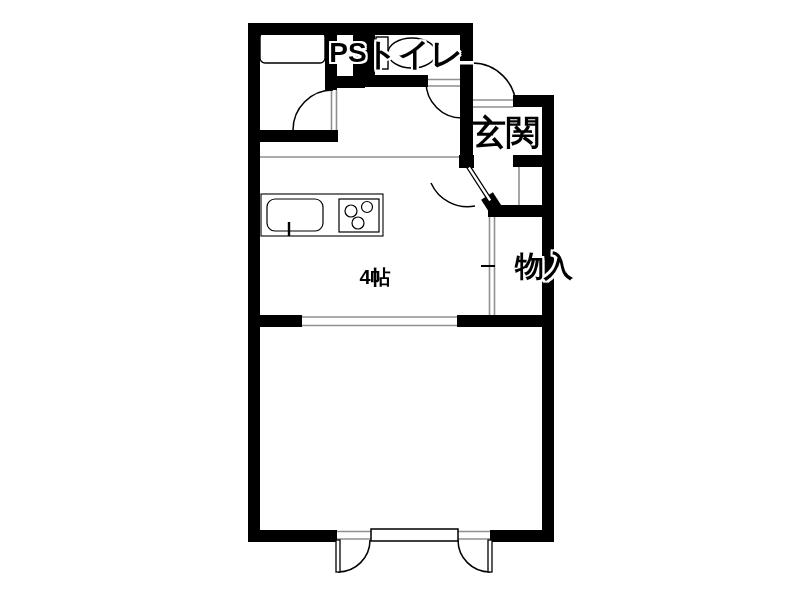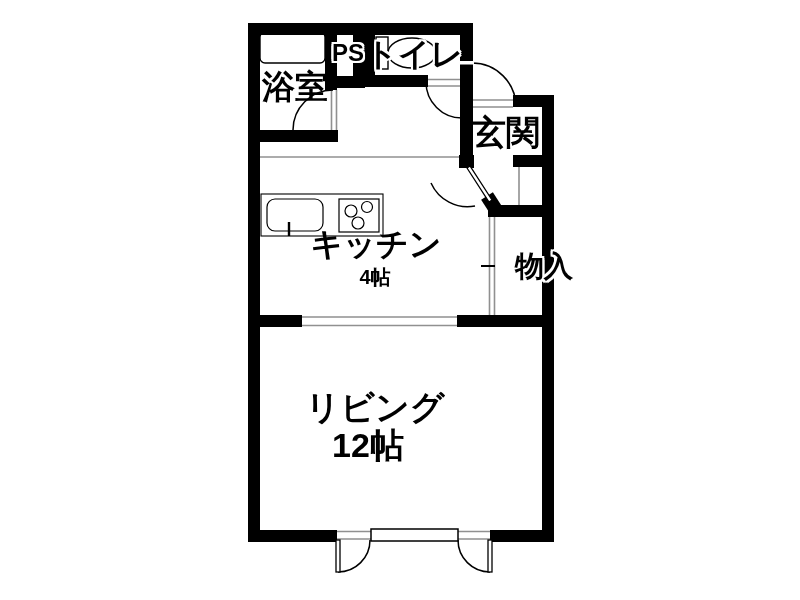--- a/index.html
+++ b/index.html
@@ -75,23 +75,19 @@
 
     <g fill="#fff" stroke="#000" stroke-width="1.3">
       <polygon points="467,168 489,202 492,200 470,166"></polygon>
       <rect x="336" y="540" width="4" height="32"></rect>
       <rect x="488" y="540" width="4" height="32"></rect>
       <rect x="371" y="529" width="87" height="12" stroke-width="1.5"></rect>
       <line x1="481" y1="266" x2="495" y2="266" stroke-width="2"></line>
     </g>
   </svg>
 
-  <div class="label" style="left:295px;top:86px;font-size:33px">浴室</div>
-  <div class="label halo" style="left:348px;top:53px;font-size:24px">PS</div>
+  <div class="label halo" style="left:348px;top:53px;font-size:28px">PS</div>
   <div class="label halo" style="left:414px;top:54px;font-size:32px">トイレ</div>
   <div class="label" style="left:506px;top:132px;font-size:34px">玄関</div>
-  <div class="label" style="left:376px;top:244px;font-size:32px">キッチン</div>
   <div class="label" style="left:375px;top:277px;font-size:20px">4帖</div>
   <div class="label halo" style="left:544px;top:266px;font-size:29px">物入</div>
-  <div class="label" style="left:375px;top:407px;font-size:34px">リビング</div>
-  <div class="label" style="left:368px;top:445px;font-size:34px">12帖</div>
 
 </div>
 
 </body></html>

